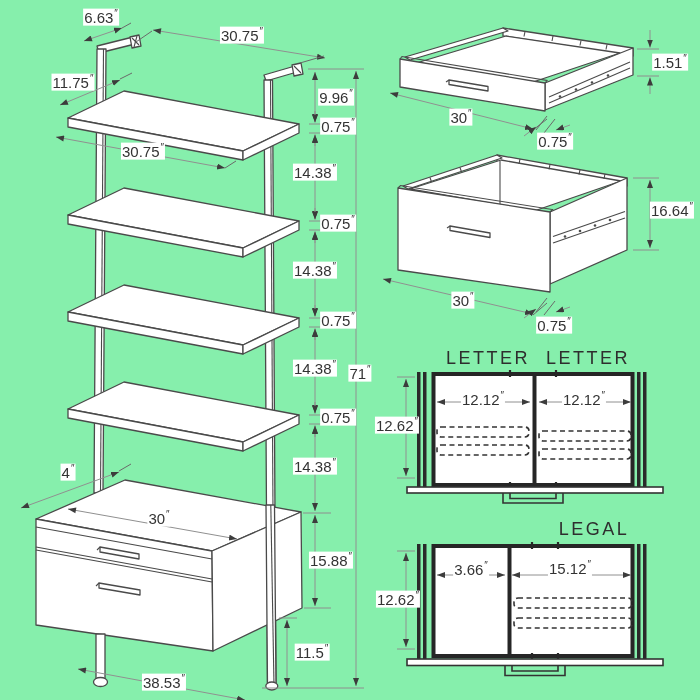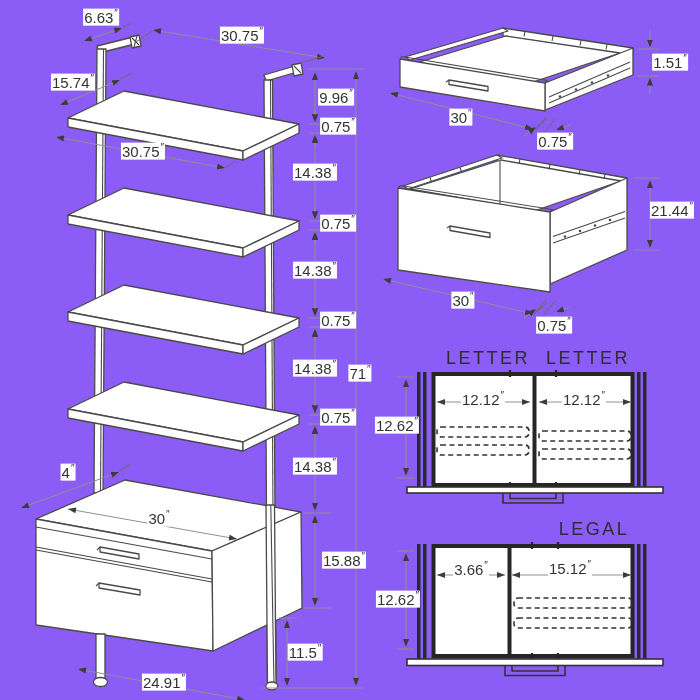--- a/index.html
+++ b/index.html
@@ -1,16 +1,16 @@
 <!DOCTYPE html>
 <html><head>
 <meta charset="utf-8">
 <style>
   html,body { margin:0; padding:0; background:#fff; }
-  #stage { position:relative; width:700px; height:700px; background:#8b5cf6;
+  #stage { position:relative; width:700px; height:700px; background:#86efac;
            font-family:"Liberation Sans", sans-serif; overflow:hidden; }
   #stage svg { position:absolute; left:0; top:0; }
   .o  { fill:#ffffff; stroke:#4a4a4a; stroke-width:1.3; stroke-linejoin:round; }
   .ol { fill:none; stroke:#4a4a4a; stroke-width:1.1; }
   .dot{ fill:#4a4a4a; stroke:none; }
   .bx { fill:#ffffff; stroke:#262626; stroke-width:4; }
   .dv { stroke:#262626; stroke-width:4; }
   .tk2{ stroke:#262626; stroke-width:2.2; }
   .th { fill:#ffffff; stroke:#333333; stroke-width:1.6; }
   .thn{ fill:none; stroke:#333333; stroke-width:1.6; }
@@ -252,43 +252,43 @@
     <line class="tk" x1="397" y1="551" x2="415" y2="551"></line>
         <line class="tk" x1="397" y1="649" x2="415" y2="649"></line>
     <line class="dim" x1="406" y1="553" x2="406" y2="647" marker-start="url(#aS)" marker-end="url(#aE)"></line>
     <line class="dim" x1="437" y1="575" x2="505" y2="575" marker-start="url(#aS)" marker-end="url(#aE)"></line>
     <line class="dim" x1="512" y1="575" x2="631" y2="575" marker-start="url(#aS)" marker-end="url(#aE)"></line>
   </g>
 </svg>
 
 <div class="lbl" style="left:101px;top:17px"><span>6.63</span><span class="u">″</span></div>
 <div class="lbl" style="left:242px;top:35px"><span>30.75</span><span class="u">″</span></div>
-<div class="lbl" style="left:73px;top:82px"><span>15.74</span><span class="u">″</span></div>
+<div class="lbl" style="left:73px;top:82px"><span>11.75</span><span class="u">″</span></div>
 <div class="lbl" style="left:336px;top:97px"><span>9.96</span><span class="u">″</span></div>
 <div class="lbl" style="left:338px;top:126px"><span>0.75</span><span class="u">″</span></div>
 <div class="lbl" style="left:143px;top:151px"><span>30.75</span><span class="u">″</span></div>
 <div class="lbl" style="left:315px;top:172px"><span>14.38</span><span class="u">″</span></div>
 <div class="lbl" style="left:338px;top:223px"><span>0.75</span><span class="u">″</span></div>
 <div class="lbl" style="left:315px;top:270px"><span>14.38</span><span class="u">″</span></div>
 <div class="lbl" style="left:338px;top:320px"><span>0.75</span><span class="u">″</span></div>
 <div class="lbl" style="left:315px;top:368px"><span>14.38</span><span class="u">″</span></div>
 <div class="lbl" style="left:360px;top:373px"><span>71</span><span class="u">″</span></div>
 <div class="lbl" style="left:338px;top:417px"><span>0.75</span><span class="u">″</span></div>
 <div class="lbl" style="left:315px;top:466px"><span>14.38</span><span class="u">″</span></div>
 <div class="lbl" style="left:68px;top:472px"><span>4</span><span class="u">″</span></div>
 <div class="lbl" style="left:159px;top:518px"><span>30</span><span class="u">″</span></div>
-<div class="lbl" style="left:344px;top:560px"><span>15.88</span><span class="u">″</span></div>
-<div class="lbl" style="left:305px;top:652px"><span>11.5</span><span class="u">″</span></div>
-<div class="lbl" style="left:164px;top:682px"><span>24.91</span><span class="u">″</span></div>
+<div class="lbl" style="left:331px;top:560px"><span>15.88</span><span class="u">″</span></div>
+<div class="lbl" style="left:312px;top:652px"><span>11.5</span><span class="u">″</span></div>
+<div class="lbl" style="left:164px;top:682px"><span>38.53</span><span class="u">″</span></div>
 
 <div class="lbl" style="left:670px;top:62px"><span>1.51</span><span class="u">″</span></div>
 <div class="lbl" style="left:461px;top:117px"><span>30</span><span class="u">″</span></div>
 <div class="lbl" style="left:555px;top:141px"><span>0.75</span><span class="u">″</span></div>
 
-<div class="lbl" style="left:672px;top:210px"><span>21.44</span><span class="u">″</span></div>
+<div class="lbl" style="left:672px;top:210px"><span>16.64</span><span class="u">″</span></div>
 <div class="lbl" style="left:463px;top:300px"><span>30</span><span class="u">″</span></div>
 <div class="lbl" style="left:554px;top:325px"><span>0.75</span><span class="u">″</span></div>
 
 <div class="ttl" style="left:488px;top:358px">LETTER</div>
 <div class="ttl" style="left:588px;top:358px">LETTER</div>
 <div class="lbl" style="left:397px;top:425px"><span>12.62</span><span class="u">″</span></div>
 <div class="lbl" style="left:483px;top:399px"><span>12.12</span><span class="u">″</span></div>
 <div class="lbl" style="left:584px;top:399px"><span>12.12</span><span class="u">″</span></div>
 
 <div class="ttl" style="left:594px;top:529px">LEGAL</div>

